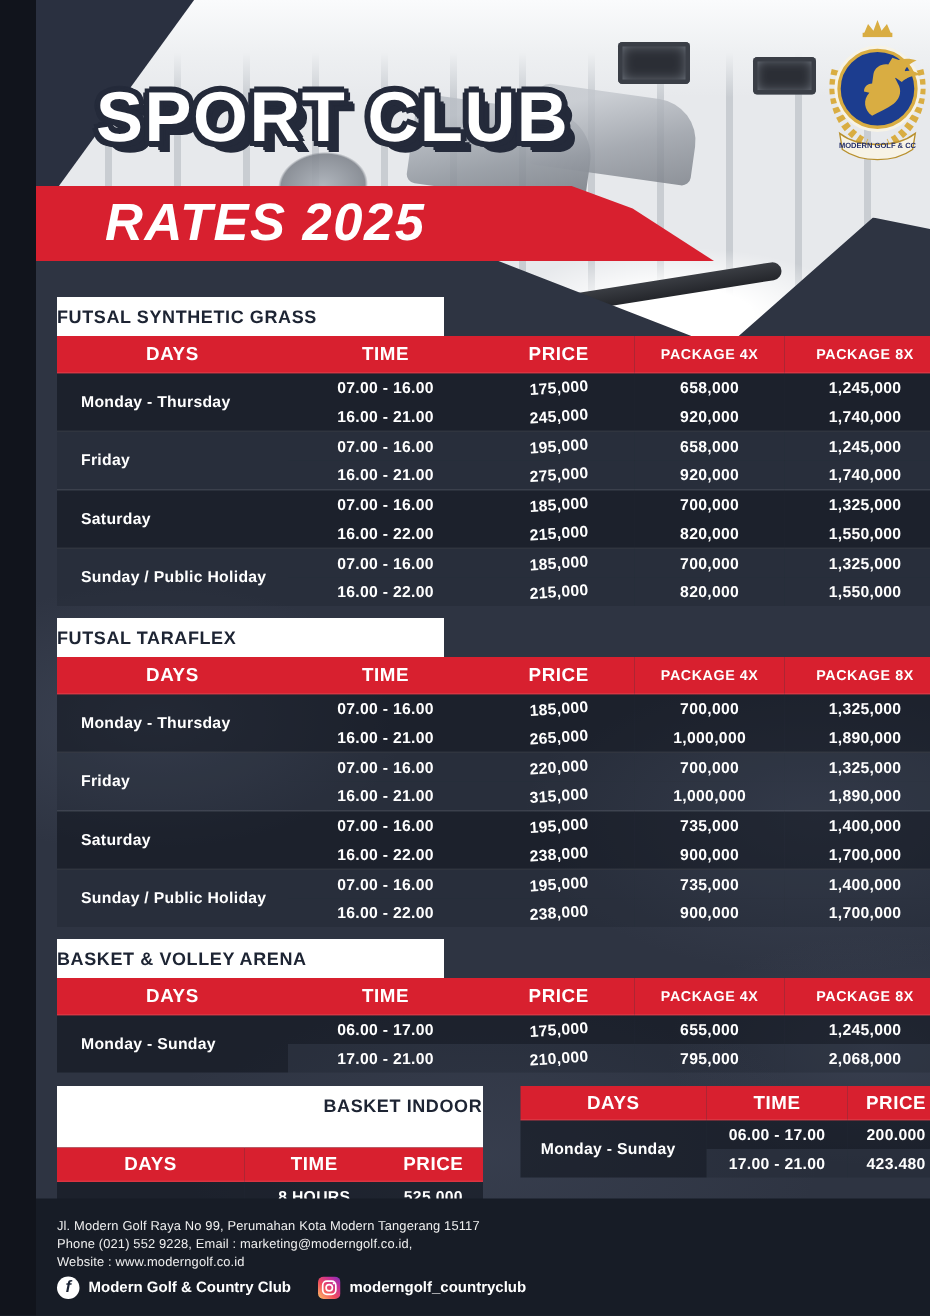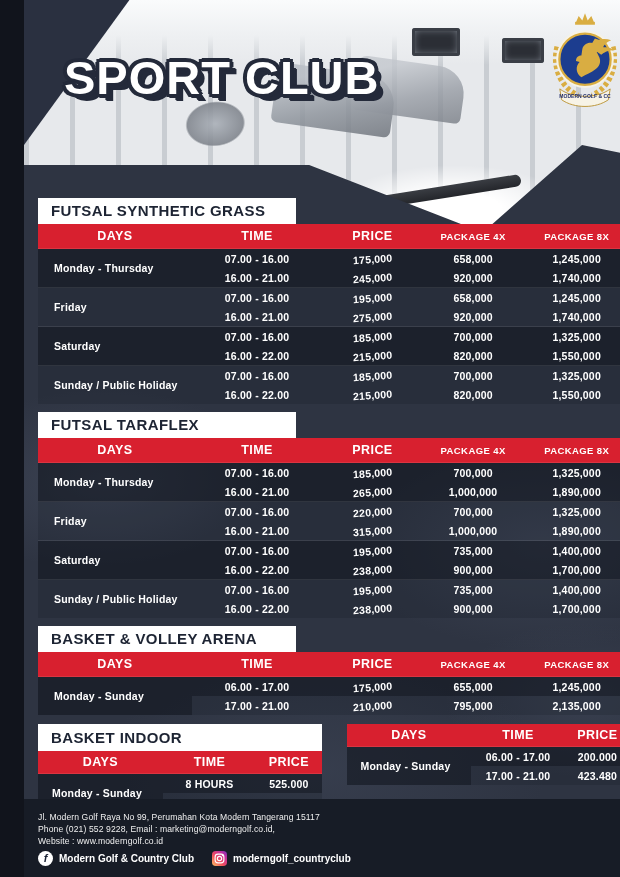--- a/index.html
+++ b/index.html
@@ -49,24 +49,24 @@
   }
   .ribbon{position:absolute;left:0;top:124px;width:452px;height:50px;z-index:3;background:#d8202f;
     clip-path:polygon(0 0,79% 0,88% 30%,100% 100%,0 100%);}
   .ribbon span{display:block;line-height:50px;padding-left:46px;font-size:35px;font-weight:900;font-style:italic;letter-spacing:1px;color:#fff;}
   .logo{position:absolute;right:14px;top:12px;z-index:4;}
   
   .content{position:absolute;top:198px;left:0;width:620px;z-index:5;}
   .section{margin:0 14px 8px 14px;}
   .sec-mb9{margin-bottom:9px;}
   .sec-title{background:#ffffff;height:26px;line-height:26px;width:258px;box-sizing:border-box;
-    padding-left:13px;font-size:15px;font-weight:bold;letter-spacing:.4px;color:#1d2433;}
+    font-size:12px;font-weight:bold;letter-spacing:.4px;color:#1d2433;}
   .half-row{display:flex;gap:25px;margin:0 14px;}
   .half-row .section{margin:0;flex:1;}
-  .half .sec-title{width:100%;height:27px;line-height:27px;}
+  .half .sec-title{width:100%;height:41px;line-height:27px;text-align:right;}
   .half.narrow-title .sec-title{width:90%;}
   table{width:100%;border-collapse:collapse;table-layout:fixed;}
   thead th{background:#d8202f;color:#fff;height:24px;font-size:12.5px;font-weight:bold;letter-spacing:.4px;padding:0;}
   thead th.th-pkg{font-size:9.5px;}
   .half thead th{height:22px;}
   td{height:19px;padding:0;color:#fff;font-size:10.5px;font-weight:bold;text-align:center;letter-spacing:.2px;}
   td.day-cell{text-align:left;padding-left:16px;}
   .half td.day-cell{padding-left:14px;}
   .g-dark{background:rgba(9,13,22,.5);}
   .g-light{background:rgba(9,13,22,.15);}
@@ -98,20 +98,23 @@
       <div class="ph tm1"></div>
       <div class="ph tm2"></div>
       <div class="ph bike"></div>
       <div class="ph floorlight"></div>
       <div class="ph rack"></div>
       <div class="ph bench"></div>
     </div>
     <div class="dark-tl"></div>
     <div class="dark-bottom"></div>
     <h1 class="title">SPORT CLUB</h1>
+    <div class="ribbon">
+      <span>RATES 2025</span>
+    </div>
     <svg class="logo" width="90" height="98" viewBox="0 0 100 108">
       <path d="M40 11 l3-7 4 5 3-8 3 8 4-5 3 7 z" fill="#d9ad42"></path>
       <rect x="39" y="10.5" width="22" height="3.2" fill="#d9ad42"></rect>
       <path d="M19 38 C13 62 24 84 42 92" stroke="#d9ad42" stroke-width="6" fill="none" stroke-dasharray="4 3"></path>
       <path d="M81 38 C87 62 76 84 58 92" stroke="#d9ad42" stroke-width="6" fill="none" stroke-dasharray="4 3"></path>
       <circle cx="50" cy="52" r="32" fill="#f7f3e6"></circle>
       <circle cx="50" cy="52" r="28.5" fill="#1c3d8f" stroke="#d9ad42" stroke-width="2.5"></circle>
       <path d="M55 38 c6-8 16-10 24-7 c-5 2-8 5-9 8 c4-1 9 0 12 3 c-6 0-11 2-14 5 z" fill="#d9ad42"></path>
       <path d="M46 72 c-6-4-7-12-2-17 l-4-1 c0-4 3-6 6-6 l1-7 c1-5 6-8 11-7 l3-5 6 2 -1 5 c4 1 6 4 6 8 l-3 1 c-2 0-3-1-4-2 l-2 1 3 6 c2 5 0 10-4 13 -5 4-11 6-16 9 z" fill="#d9ad42"></path>
       <path d="M22 85 C36 96 64 96 78 85 L76 97 C62 107 38 107 24 97 Z" fill="#f7f3e6" stroke="#b8902e" stroke-width="1"></path>
@@ -306,21 +309,21 @@
               <td class="day-cell" rowspan="2">Monday - Sunday</td>
               <td><span>06.00 - 17.00</span></td>
               <td><span class="tilt">175,000</span></td>
               <td><span>655,000</span></td>
               <td><span>1,245,000</span></td>
             </tr>
             <tr class="g-light">
               <td><span>17.00 - 21.00</span></td>
               <td><span class="tilt">210,000</span></td>
               <td><span>795,000</span></td>
-              <td><span>2,135,000</span></td>
+              <td><span>2,068,000</span></td>
             </tr>
           </tbody>
         </table>
       </section>
     <div class="half-row">
       <section class="section half">
           <div class="sec-title">BASKET INDOOR</div>
           <table>
             <colgroup>
               <col style="width: 44%;">

